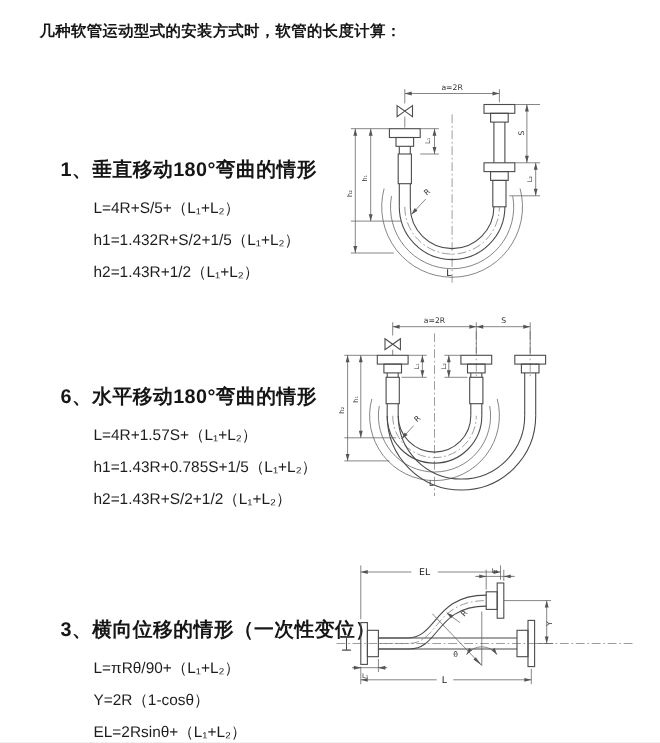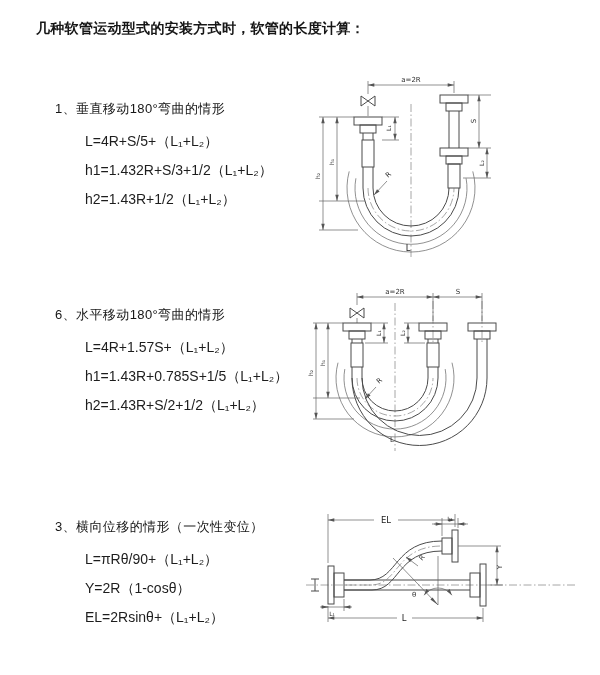--- a/index.html
+++ b/index.html
@@ -1,21 +1,21 @@
 <!DOCTYPE html>
 <html><head>
 <meta charset="utf-8">
 <style>
   html,body{margin:0;padding:0;background:#e8e8e8;}
   .page{position:relative;width:600px;height:675px;background:#ffffff;overflow:hidden;
         font-family:"Liberation Sans","DejaVu Sans",sans-serif;}
   .title{position:absolute;left:36px;top:20px;font-size:14px;font-weight:700;color:#161616;letter-spacing:.3px;}
   .sec{position:absolute;left:55px;color:#161616;}
   #sec1{top:100px}#sec2{top:306px}#sec3{top:518px}
-  .sec .hd{font-size:13px;font-weight:400;letter-spacing:.4px;}
+  .sec .hd{font-size:18px;font-weight:700;letter-spacing:.4px;margin-top:42px;}
   .fl{margin-top:9px;margin-left:30px;font-size:14px;line-height:29px;color:#1d1d1d;}
   .fl div{white-space:nowrap;}
   .dsvg{position:absolute;}
   #d1{left:313px;top:70px}#d2{left:308px;top:283px}#d3{left:298px;top:500px}
   .ln{stroke:#4b4b4b;stroke-width:1;fill:none}
   .th{stroke:#616161;stroke-width:.7;fill:none}
   .cl{stroke:#757575;stroke-width:.65;fill:none;stroke-dasharray:8 2.5 1.5 2.5}
   svg text{font-family:"DejaVu Sans","Liberation Sans",sans-serif;font-size:7px;fill:#333;}
   text.big{font-size:8.5px;fill:#222}
   text.sm{font-size:6px}
@@ -24,21 +24,21 @@
 <body>
 
 <div class="page">
 
   <div class="title">几种软管运动型式的安装方式时，软管的长度计算：</div>
 
   <div class="sec" id="sec1">
     <div class="hd">1、垂直移动180°弯曲的情形</div>
     <div class="fl">
       <div>L=4R+S/5+（L₁+L₂）</div>
-      <div>h1=1.432R+S/3+1/2（L₁+L₂）</div>
+      <div>h1=1.432R+S/2+1/5（L₁+L₂）</div>
       <div>h2=1.43R+1/2（L₁+L₂）</div>
     </div>
   </div>
 
   <div class="sec" id="sec2">
     <div class="hd">6、水平移动180°弯曲的情形</div>
     <div class="fl">
       <div>L=4R+1.57S+（L₁+L₂）</div>
       <div>h1=1.43R+0.785S+1/5（L₁+L₂）</div>
       <div>h2=1.43R+S/2+1/2（L₁+L₂）</div>

